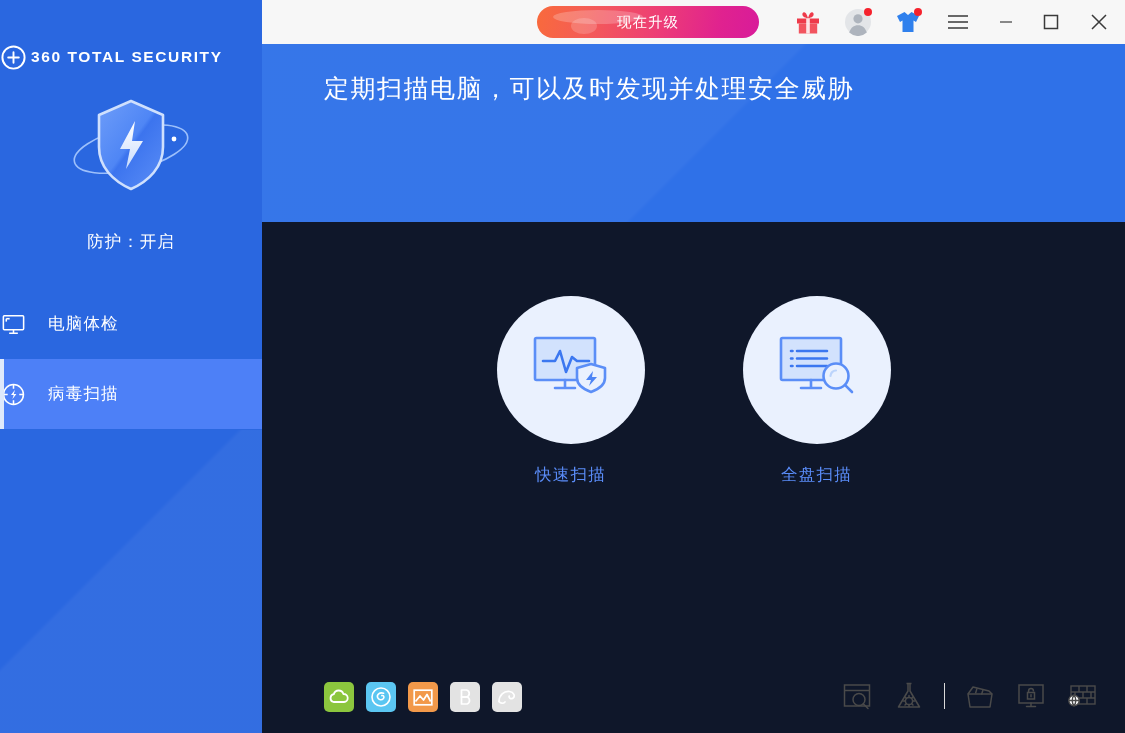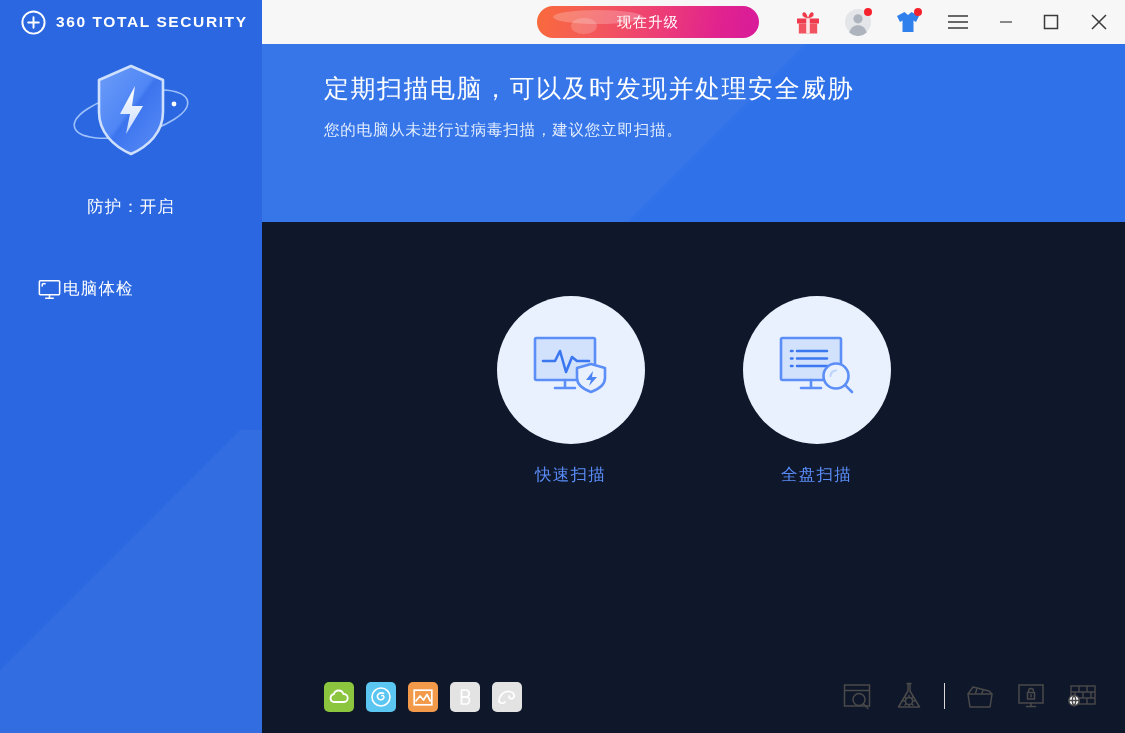--- a/index.html
+++ b/index.html
@@ -29,24 +29,24 @@
     content: "";
     position: absolute;
     left: 0; top: 430px; width: 262px; height: 303px;
     background: linear-gradient(135deg, rgba(255,255,255,0) 42%, rgba(255,255,255,0.045) 43%, rgba(255,255,255,0.045) 100%);
     pointer-events: none;
   }
   .brand {
     height: 44px;
     display: flex;
     align-items: center;
-    padding-left: 20px;
-    gap: 9px;
+    gap: 4px;
     position: relative;
     z-index: 2;
+    margin-top: 35px;
   }
   .brand-logo { width: 27px; height: 27px; display:block; }
   .brand-name {
     color: #ffffff;
     font-size: 15.5px;
     letter-spacing: 1.6px;
     font-weight: bold;
     white-space: nowrap;
   }
 
@@ -71,21 +71,21 @@
 
   .nav {
     margin-top: 36px;
     position: relative;
     z-index: 2;
   }
   .nav-item {
     height: 70px;
     display: flex;
     align-items: center;
-    padding-left: 36px;
+    gap: 21px;
     cursor: pointer;
     position: relative;
   }
   .nav-item.active {
     background: #4d80f7;
   }
   .nav-item.active::before {
     content: "";
     position: absolute;
     left: 0; top: 0; bottom: 0;
@@ -322,20 +322,30 @@
           <svg class="nav-icon" viewBox="0 0 28 28" fill="none" stroke="#ffffff" stroke-width="1.6">
             <rect x="3.5" y="5" width="21" height="14.5" rx="1"></rect>
             <path d="M6.5 8 H10" stroke-width="1.6"></path>
             <path d="M6.5 8 V11" stroke-width="1.6"></path>
             <path d="M14 19.5 V23 M9.5 23 H18.5"></path>
           </svg>
         </span>
         <span class="nav-label">电脑体检</span>
       </div>
 
+      <div class="nav-item active">
+        <span>
+          <svg class="nav-icon" viewBox="0 0 28 28" fill="none" stroke="#ffffff" stroke-width="1.6">
+            <circle cx="14" cy="14" r="10.3"></circle>
+            <path d="M14 3.7 V8 M14 20 V24.3 M3.7 14 H8 M20 14 H24.3"></path>
+            <path d="M15.6 9.2 L11.4 14.6 H14.2 L12.8 18.9 L17 13.4 H14.3 Z" fill="#ffffff" stroke="none"></path>
+          </svg>
+        </span>
+        <span class="nav-label">病毒扫描</span>
+      </div>
 
 
 
 
     </nav>
   </aside>
 
   <section class="main">
 
     <div class="titlebar">
@@ -395,21 +405,20 @@
         <div class="win-btn close">
           <svg width="22" height="22" viewBox="0 0 22 22" stroke="#3a3a3a" stroke-width="1.5">
             <path d="M4 4 L18 18 M18 4 L4 18"></path>
           </svg>
         </div>
       </div>
     </div>
 
     <div class="banner">
       <div class="banner-title">定期扫描电脑，可以及时发现并处理安全威胁</div>
-      <div class="banner-sub">您的电脑从未进行过病毒扫描，建议您立即扫描。</div>
     </div>
 
     <div class="content">
 
       <div class="scan-row">
 
         <div class="scan-card">
           <div class="scan-circle">
             <span>
               <svg width="84" height="72" viewBox="0 0 84 72" fill="none">

